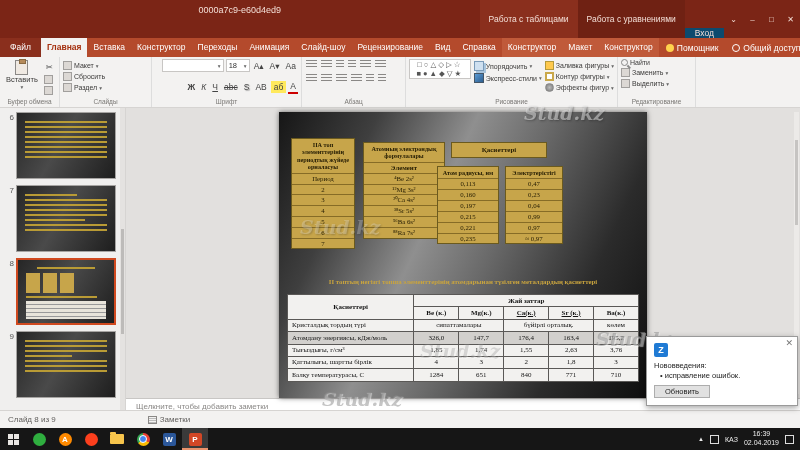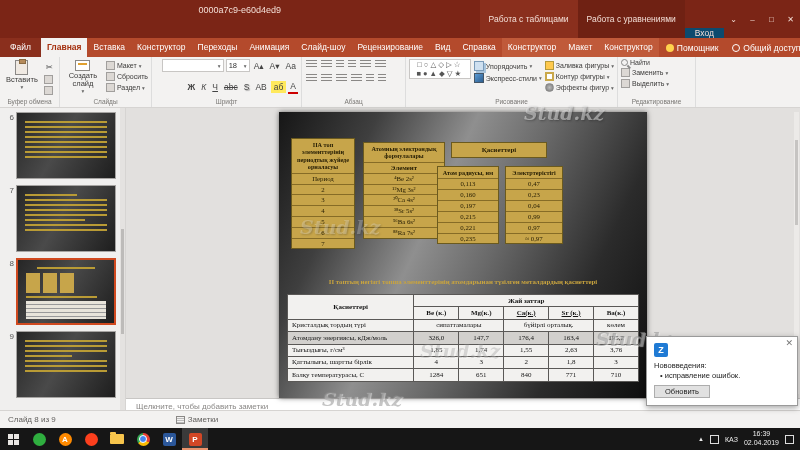--- a/index.html
+++ b/index.html
@@ -100,21 +100,21 @@
   .stable th,.stable td{border:1px solid #5a5856;background:#f2f1ef;padding:1.5px 2px;text-align:center;line-height:1.2;}
   .stable thead th{font-weight:bold;}
   .stable .lbl{text-align:left;padding-left:4px;}
   .stable tr.gray td{background:#d2d0cd;}
   .stable .u{text-decoration:underline;}
 
   .notes{flex:0 0 16px;background:#fff;border-top:1px solid #c8c6c4;display:flex;align-items:center;padding-left:10px;font-size:8px;color:#8a8886;}
 
   
   .statusbar{flex:0 0 18px;background:#f3f2f1;border-top:1px solid #d6d4d2;display:flex;align-items:center;font-size:8px;color:#605e5c;padding:0 8px;}
-  .sb-notes{display:flex;align-items:center;gap:3px;margin-left:120px;}
+  .sb-notes{display:flex;align-items:center;gap:3px;margin-left:92px;}
   .nt-ic{width:9px;height:8px;border:1px solid #8a8886;background:repeating-linear-gradient(to bottom,transparent 0 1px,#bbb 1px 2px);display:inline-block;}
 
   
   .taskbar{flex:0 0 22px;background:#161616;display:flex;align-items:center;color:#fff;}
   .tb-item{width:26px;height:22px;display:flex;align-items:center;justify-content:center;}
   .tb-active{background:#3a3a3a;box-shadow:inset 0 -2px 0 #e8926c;}
   .win{width:11px;height:11px;display:grid;grid-template-columns:5px 5px;grid-template-rows:5px 5px;gap:1px;}
   .win span{background:#e8e6e3;}
   .circ{width:13px;height:13px;border-radius:50%;display:flex;align-items:center;justify-content:center;font-size:8px;font-weight:bold;color:#fff;}
   .c-green{background:#2fae3f;}
@@ -203,25 +203,20 @@
           <span class="fbtn">✂</span>
           <span class="gi"></span>
           <span class="gi"></span>
         </div>
       </div>
       <div class="rg-label">Буфер обмена</div>
     </div>
 
     <div class="rgroup" style="width:92px">
       <div class="rg-body">
-        <div class="bigbtn">
-          <span class="slide-i"></span>
-          <span>Создать слайд</span>
-          <span class="car">▾</span>
-        </div>
         <div class="smallcol">
           <span class="smallbtn">
               <span class="gi"></span>
               <span>Макет</span>
               <span class="car">▾</span>
             </span>
           <span class="smallbtn">
               <span class="gi"></span>
               <span>Сбросить</span>
             </span>

